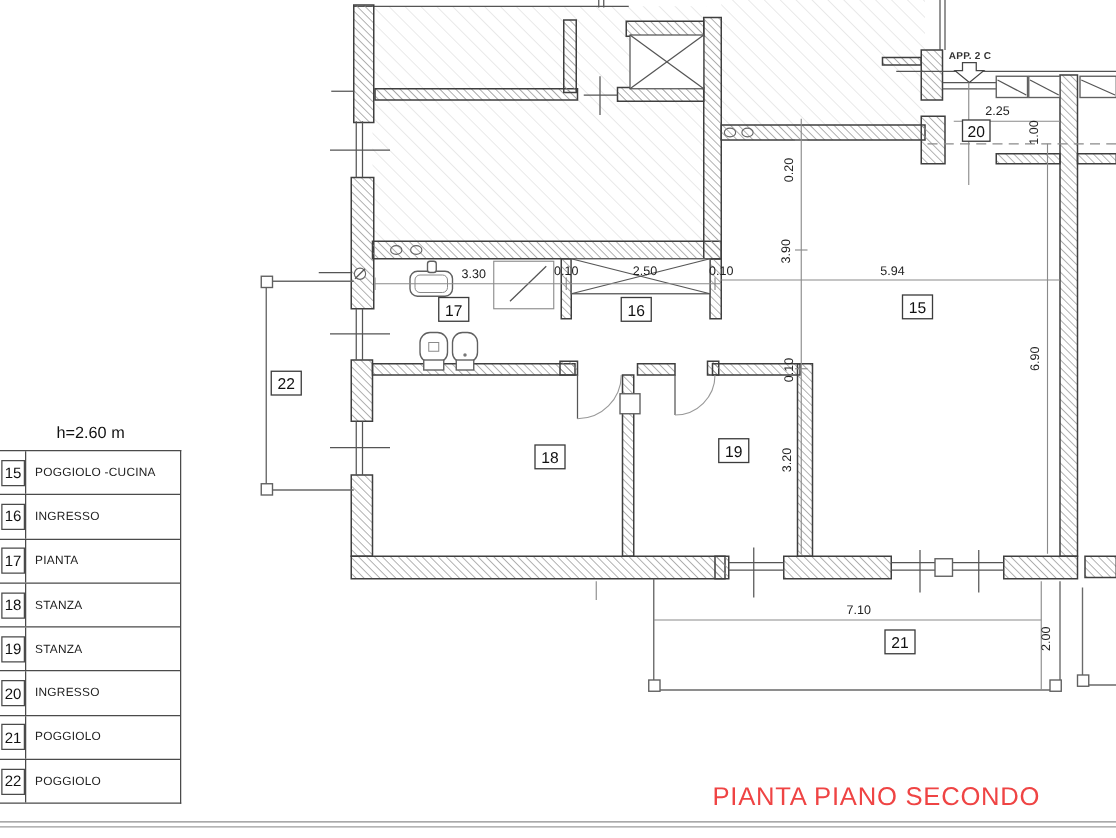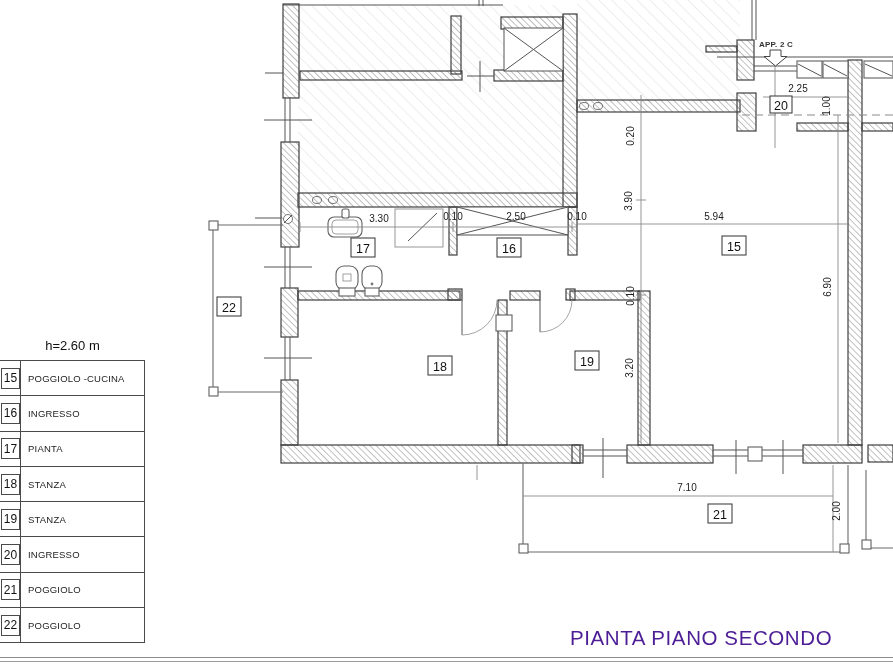--- a/index.html
+++ b/index.html
@@ -19,21 +19,21 @@
   #legend{position:absolute;left:0;top:338px;width:146px;}
   #legend-header{width:145px;text-align:center;font-size:13px;color:#111;}
   #legend-table{position:absolute;left:0;top:22px;width:144px;border:1.2px solid #4a4a4a;border-left:none;}
   .lrow{position:relative;height:34.3px;border-top:1px solid #4a4a4a;display:flex;align-items:center;}
   .lrow:first-child{border-top:none;}
   .lnumcol{width:20px;height:100%;border-right:1px solid #4a4a4a;display:flex;align-items:center;flex:0 0 20px;}
   .lnumbox{margin-left:1px;width:17px;height:19px;border:1px solid #4a4a4a;display:flex;
            align-items:center;justify-content:center;font-size:12px;color:#111;background:#fff;}
   .lname{padding-left:7px;font-size:9.5px;letter-spacing:.2px;color:#222;white-space:nowrap;}
   
-  #plan-title{position:absolute;left:570px;top:626px;font-size:20.5px;letter-spacing:.6px;color:#4c1d95;white-space:nowrap;}
+  #plan-title{position:absolute;left:570px;top:626px;font-size:20.5px;letter-spacing:.6px;color:#ef4444;white-space:nowrap;}
   #page-rule{position:absolute;left:0;top:657px;width:893px;height:3px;
              border-top:1.6px solid #8d8d8d;border-bottom:1px solid #9c9c9c;}
 </style>
 </head>
 <body>
 
 <div id="page">
 
   
   <svg width="893" height="670" viewBox="0 0 893 670">

